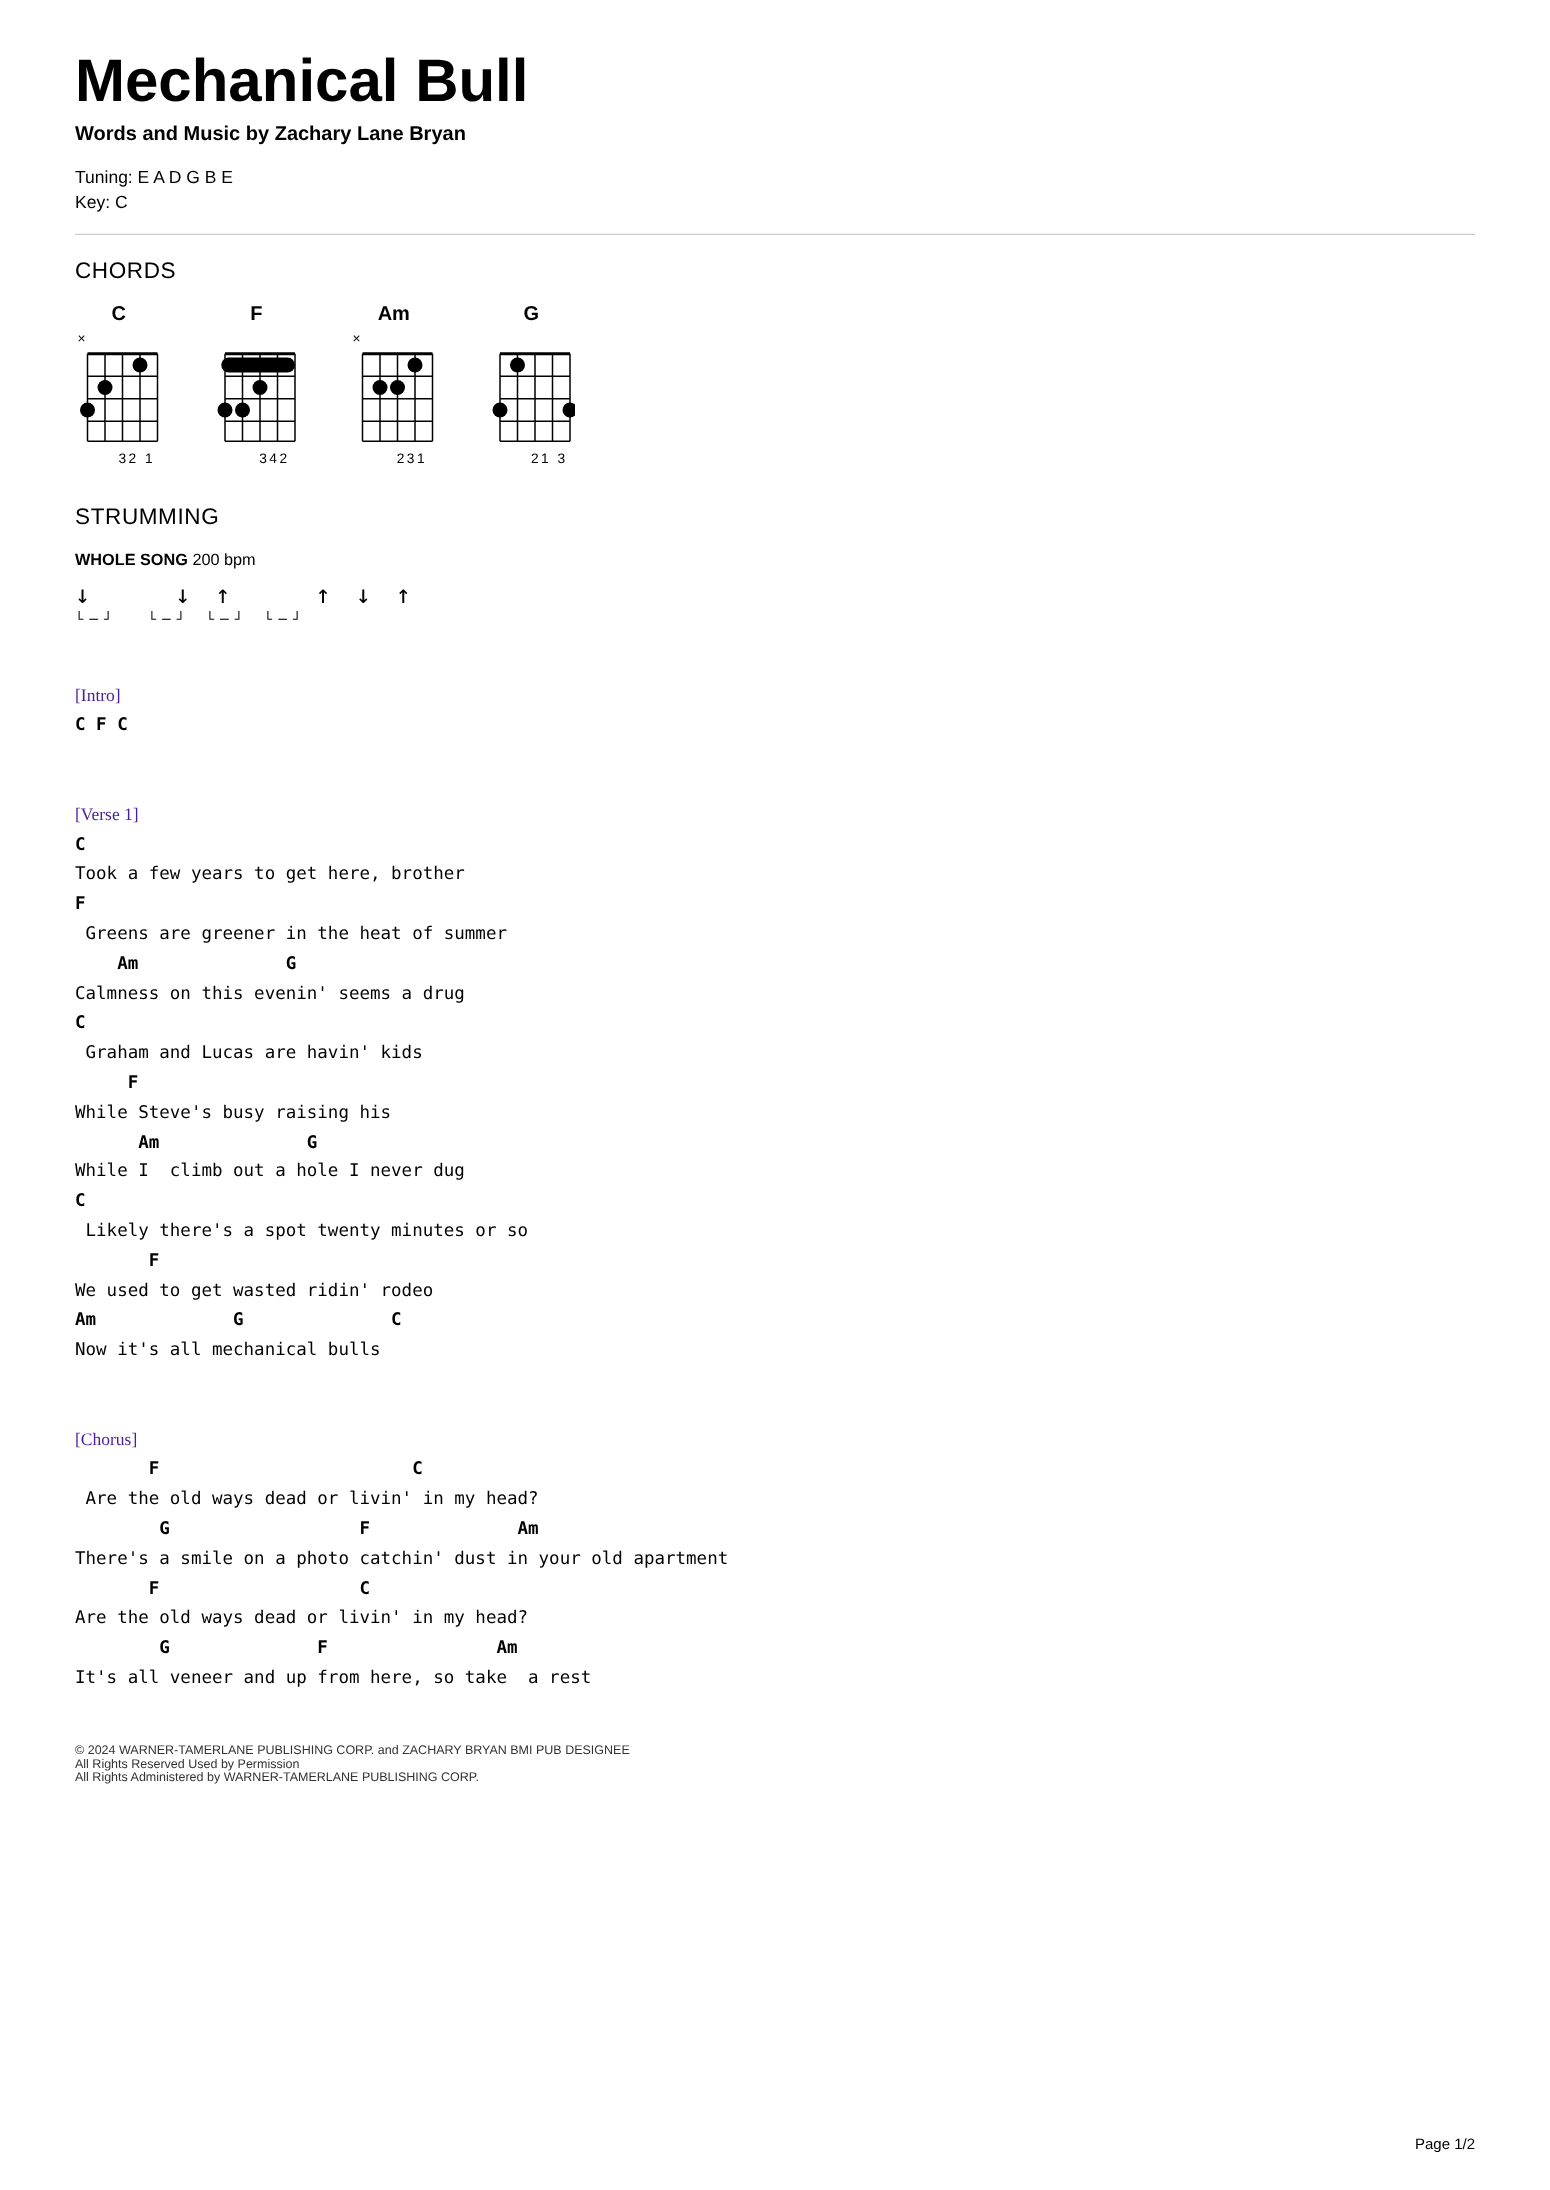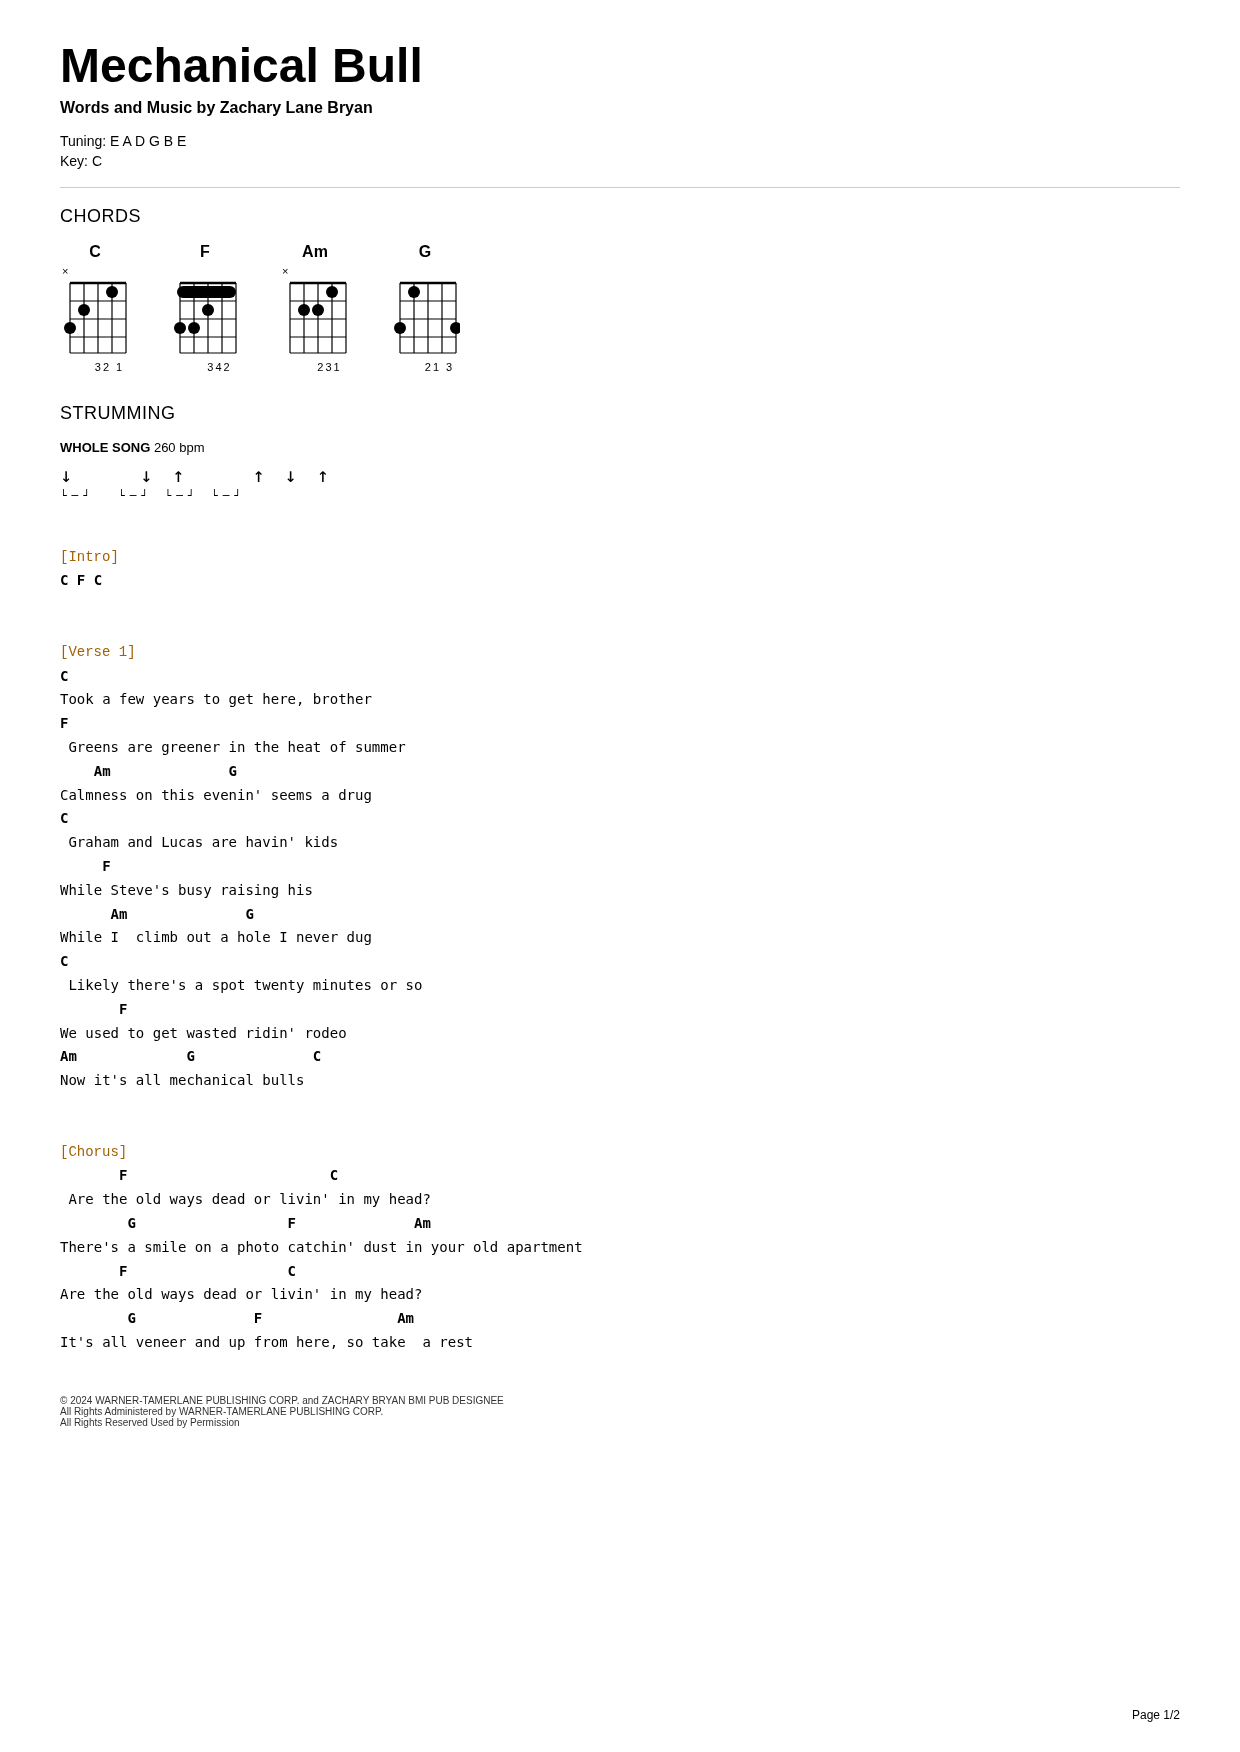--- a/index.html
+++ b/index.html
@@ -99,23 +99,23 @@
       letter-spacing: 5px;
     }
     
     .song-content {
       font-family: monospace;
       font-size: 14px;
       line-height: 1.7;
       white-space: pre;
     }
     .section-label {
-      font-family: Liberation Mono, monospace;
-      font-size: 14px;
-      color: #a16207;
+      font-family: Liberation Serif, serif;
+      font-size: 14px;
+      color: #4c1d95;
     }
     .chord-line {
       font-weight: 700;
     }
     .lyric-line {
       font-weight: 400;
     }
     .footer {
       margin-top: 40px;
       font-size: 10px;
@@ -237,29 +237,29 @@
     </svg>
     <div class="chord-fingers">21    3</div>
   </div>
 
 </div>
 
 <div class="section-heading">STRUMMING</div>
 <div class="strumming-section">
   <div class="whole-song-label">
     <span>WHOLE SONG</span>
-    <span class="whole-song-bpm"> 260 bpm</span>
+    <span class="whole-song-bpm"> 200 bpm</span>
   </div>
   <div style="margin-top:8px; font-family:monospace;">
     <div class="strum-pattern">↓ &nbsp;&nbsp; ↓ ↑ &nbsp;&nbsp; ↑ ↓ ↑</div>
     <div class="strum-brackets">└─┘ &nbsp;└─┘ └─┘ └─┘</div>
   </div>
 </div>
 
 <div class="song-content" id="song-content"><div>&nbsp;</div><div class="section-label">[Intro]</div><div class="chord-line">C F C</div><div>&nbsp;</div><div>&nbsp;</div><div class="section-label">[Verse 1]</div><div class="chord-line">C</div><div class="lyric-line">Took a few years to get here, brother</div><div class="chord-line">F</div><div class="lyric-line"> Greens are greener in the heat of summer</div><div class="chord-line">    Am              G</div><div class="lyric-line">Calmness on this evenin' seems a drug</div><div class="chord-line">C</div><div class="lyric-line"> Graham and Lucas are havin' kids</div><div class="chord-line">     F</div><div class="lyric-line">While Steve's busy raising his</div><div class="chord-line">      Am              G</div><div class="lyric-line">While I  climb out a hole I never dug</div><div class="chord-line">C</div><div class="lyric-line"> Likely there's a spot twenty minutes or so</div><div class="chord-line">       F</div><div class="lyric-line">We used to get wasted ridin' rodeo</div><div class="chord-line">Am             G              C</div><div class="lyric-line">Now it's all mechanical bulls</div><div>&nbsp;</div><div>&nbsp;</div><div class="section-label">[Chorus]</div><div class="chord-line">       F                        C</div><div class="lyric-line"> Are the old ways dead or livin' in my head?</div><div class="chord-line">        G                  F              Am</div><div class="lyric-line">There's a smile on a photo catchin' dust in your old apartment</div><div class="chord-line">       F                   C</div><div class="lyric-line">Are the old ways dead or livin' in my head?</div><div class="chord-line">        G              F                Am</div><div class="lyric-line">It's all veneer and up from here, so take  a rest</div></div>
 
 <div class="footer">
   <div>© 2024 WARNER-TAMERLANE PUBLISHING CORP. and ZACHARY BRYAN BMI PUB DESIGNEE</div>
+  <div>All Rights Reserved   Used by Permission</div>
   <div>All Rights Administered by WARNER-TAMERLANE PUBLISHING CORP.</div>
-  <div>All Rights Reserved   Used by Permission</div>
 </div>
 
 <div class="page-num">Page 1/2</div>
 
 </body></html>

